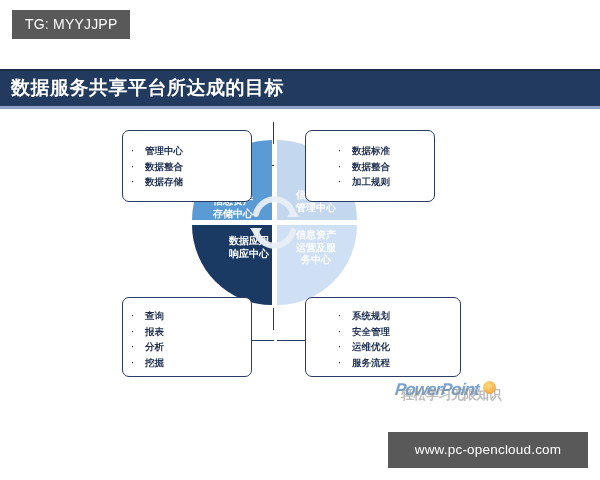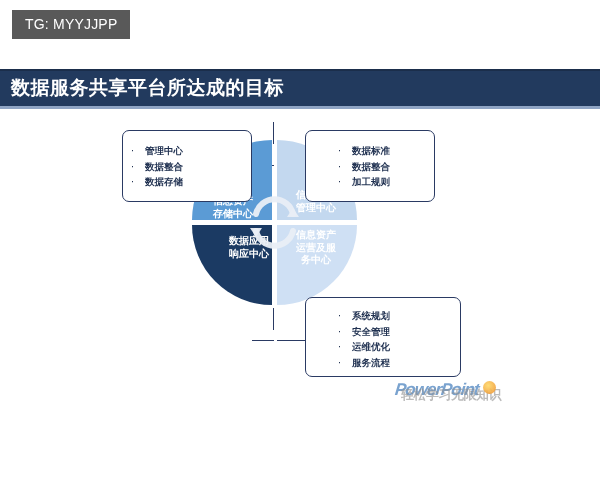--- a/index.html
+++ b/index.html
@@ -301,32 +301,41 @@
     </div>
 
     <div class="box" id="box-tr">
       <ul>
         <li><span class="dot">·</span><span>数据标准</span></li>
         <li><span class="dot">·</span><span>数据整合</span></li>
         <li><span class="dot">·</span><span>加工规则</span></li>
       </ul>
     </div>
 
+    <div class="box" id="box-bl">
+      <ul>
+        <li><span class="dot">·</span><span>查询</span></li>
+        <li><span class="dot">·</span><span>报表</span></li>
+        <li><span class="dot">·</span><span>分析</span></li>
+        <li><span class="dot">·</span><span>挖掘</span></li>
+      </ul>
+    </div>
 
     <div class="box" id="box-br">
       <ul>
         <li><span class="dot">·</span><span>系统规划</span></li>
         <li><span class="dot">·</span><span>安全管理</span></li>
         <li><span class="dot">·</span><span>运维优化</span></li>
         <li><span class="dot">·</span><span>服务流程</span></li>
       </ul>
     </div>
 
   </div>
 
   <div id="watermark">
     <div id="wm-a">PowerPoint</div>
     <div id="wm-b">轻松学习无限知识</div>
     <div id="wm-dot"></div>
   </div>
 
+  <div id="url-badge">www.pc-opencloud.com</div>
 
 </div>
 
 </body></html>

